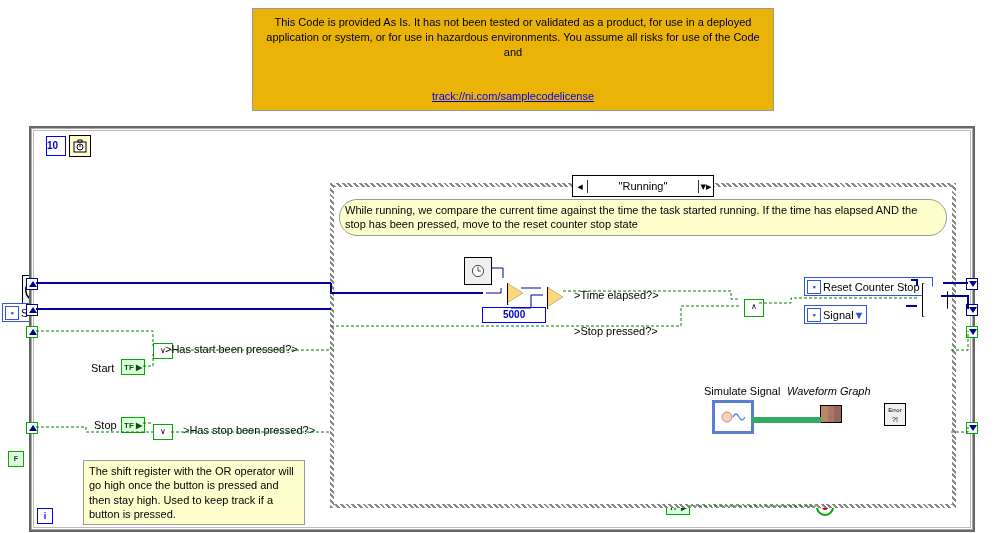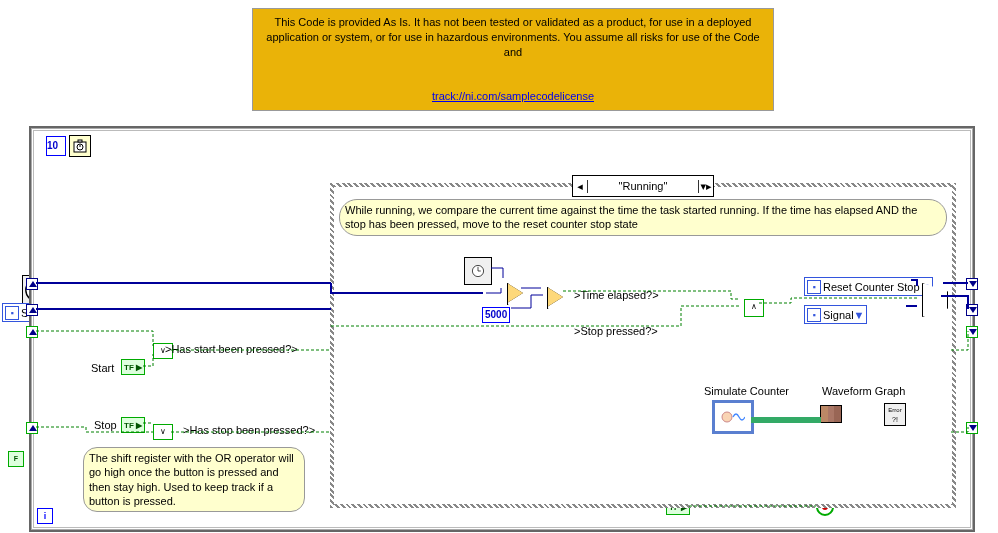--- a/index.html
+++ b/index.html
@@ -134,21 +134,21 @@
     width: 10px;
     text-align: center;
     color: #3355dd;
   }
   .num-constant {
     position: absolute;
     border: 1px solid #00f;
     background: #fff;
     color: #00c;
     font-size: 10px;
-    padding: 0 2px;
+    padding: 0 20px;
     height: 14px;
     line-height: 14px;
     font-weight: bold;
   }
   .op-node {
     position: absolute;
     width: 0;
     height: 0;
     border-top: 10px solid transparent;
     border-bottom: 10px solid transparent;
@@ -381,21 +381,21 @@
   <div class="or-box" style="left:122px; top:215px;">∨</div>
   <div class="bool-label" style="left:134px; top:215px;">&gt;Has start been pressed?&gt;</div>
 
   <div class="labview-label" style="left:63px; top:291px;">Stop</div>
   <div style="position:absolute; left:90px; top:289px">
     <span class="control-term">TF ▶</span>
   </div>
   <div class="or-box" style="left:122px; top:296px;">∨</div>
   <div class="bool-label" style="left:152px; top:296px;">&gt;Has stop been pressed?&gt;</div>
 
-  <div class="comment-box" style="left:52px; top:319px; width:210px;border-radius:14px;">The shift register with the  OR operator will go high once the button is pressed and then stay high. Used to keep track if a button is pressed.</div>
+  <div class="comment-box" style="left:52px; top:332px; width:210px;">The shift register with the  OR operator will go high once the button is pressed and then stay high. Used to keep track if a button is pressed.</div>
 
   <div class="labview-label" style="left:635px; top:358px;">stop</div>
   <div style="position:absolute; left:635px; top:371px">
     <span class="control-term">TF ▶</span>
   </div>
   <div class="stop-term" style="left:785px; top:370px;"></div>
 
   <div class="case-structure">
     <div class="case-inner">
       <div class="case-selector">
@@ -429,22 +429,22 @@
       </div>
       <div style="position:absolute; left:470px; top:118px;">
         <span class="ring-constant">
             <span class="glyph">▪</span>
             <span>Signal</span>
             <span class="arrow">▼</span>
           </span>
       </div>
       <div class="select-node" style="left:588px; top:96px;"></div>
 
-      <div class="labview-label" style="left:370px; top:198px;">Simulate Counter</div>
-      <div class="labview-label" style="left:488px; top:198px;">Waveform Graph</div>
+      <div class="labview-label" style="left:370px; top:198px;">Simulate Signal</div>
+      <div class="labview-label" style="left:453px; top:198px;font-style:italic;">Waveform Graph</div>
       <div class="sim-signal" style="left:378px; top:213px;">
         <svg viewBox="0 0 24 20" width="24" height="20">
             <circle cx="6" cy="10" r="5" fill="#f9d4b4" stroke="#c88"></circle>
             <path d="M12 10 q3 -6 6 0 q3 6 6 0" stroke="#48f" fill="none" stroke-width="1.3"></path>
           </svg>
       </div>
       <div class="waveform-ind" style="left:486px; top:218px;"></div>
       <div class="error-ind" style="left:550px; top:216px;">
         <span style="font-size:6px">Error</span><br>?!
       </div>

